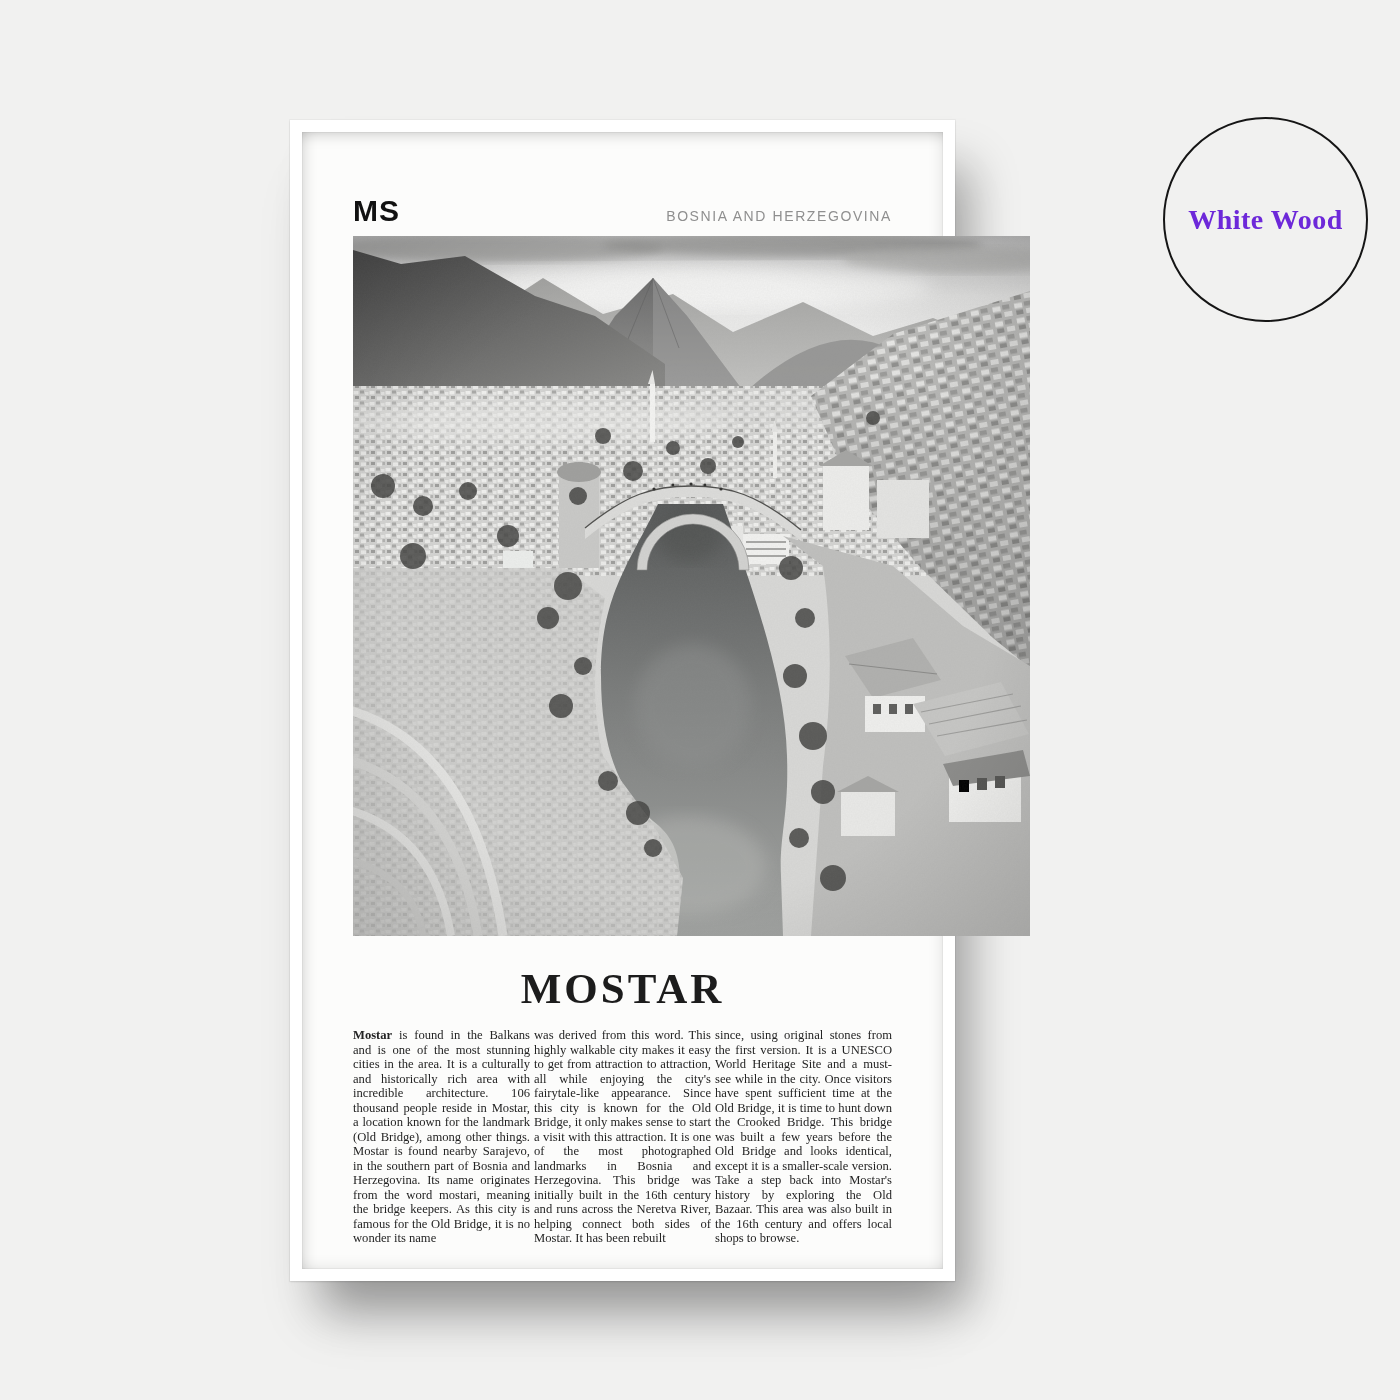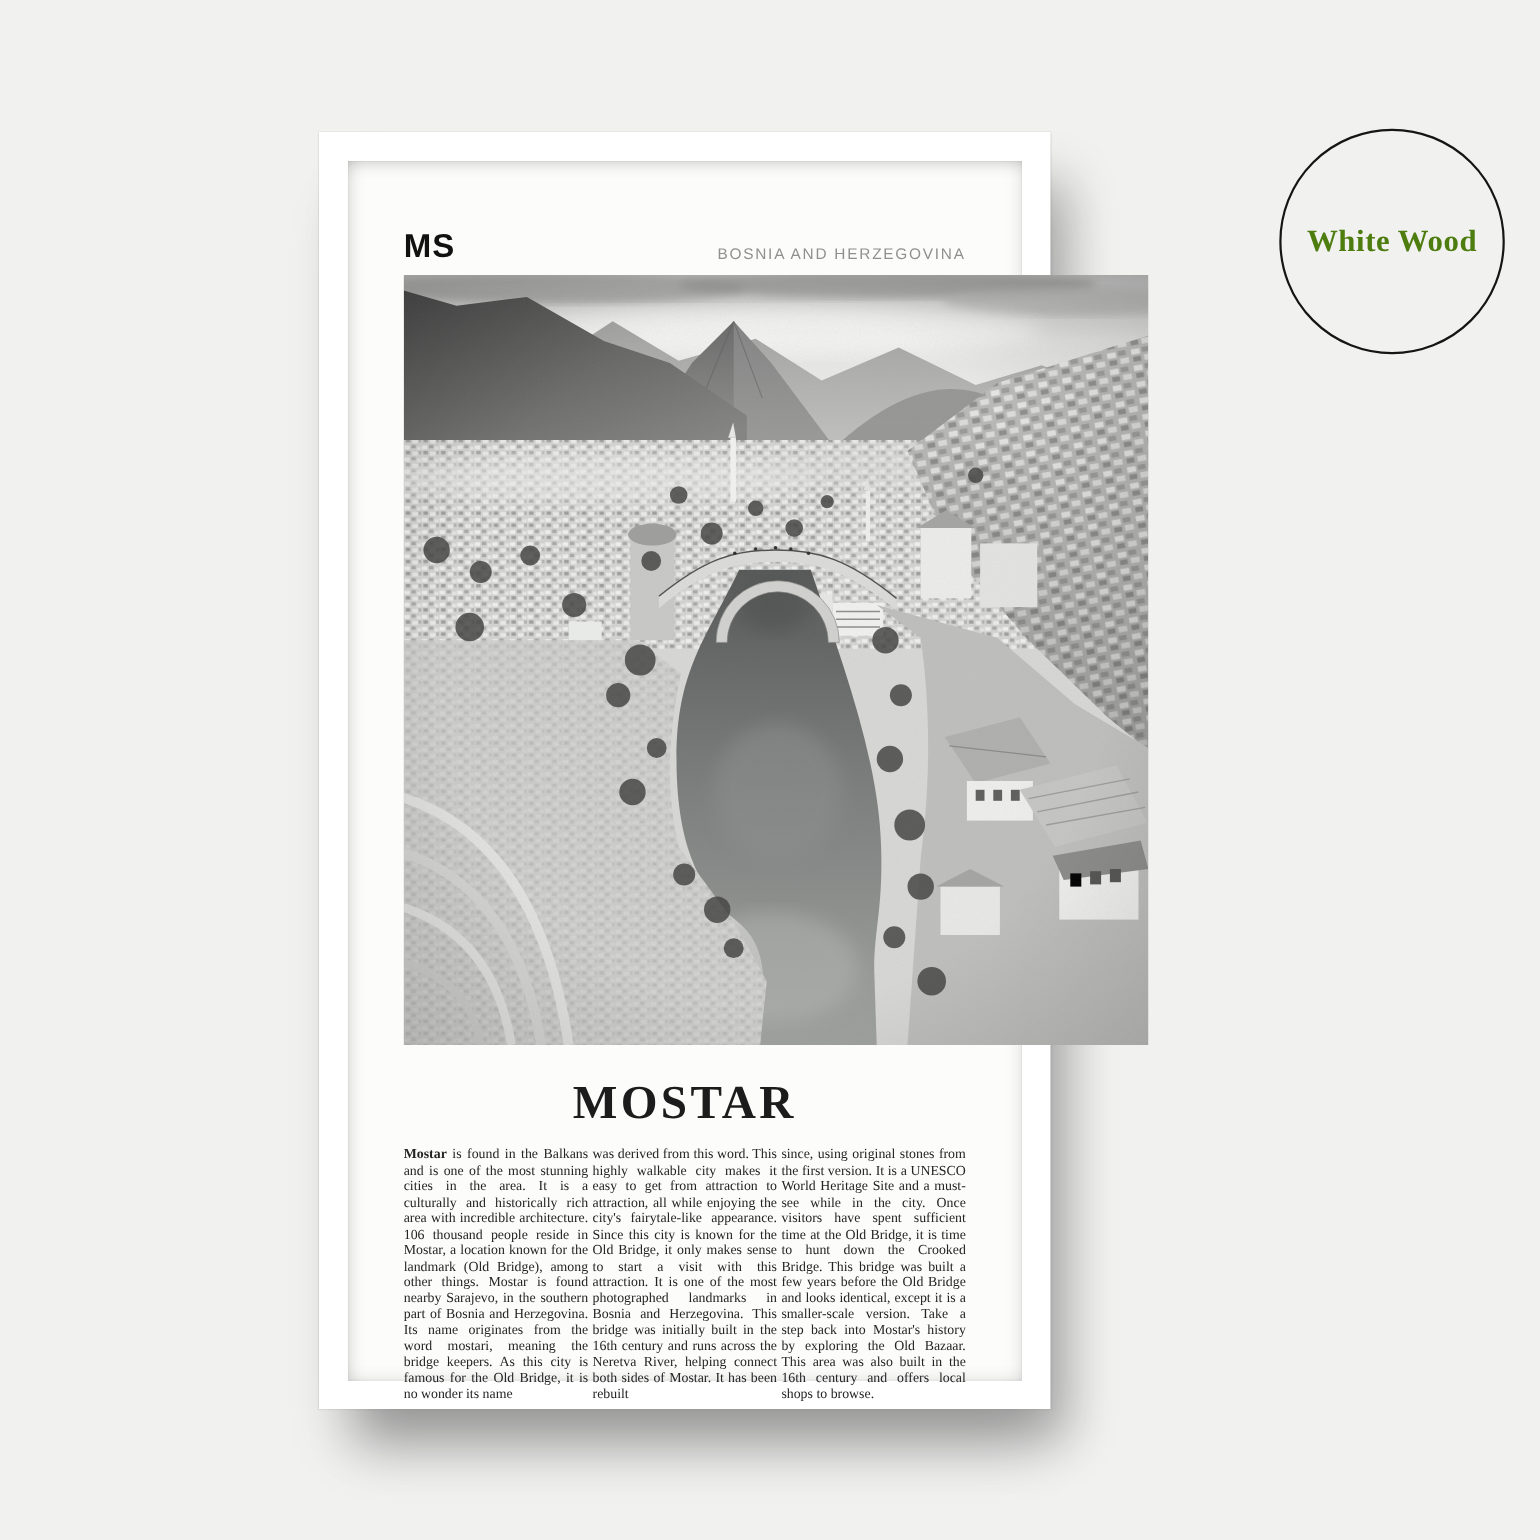--- a/index.html
+++ b/index.html
@@ -2,21 +2,21 @@
 <html><head>
 <meta charset="utf-8">
 <style>
   * { margin:0; padding:0; box-sizing:border-box; }
   html,body { width:1400px; height:1400px; }
   body { background:#f1f1f0; font-family:"Liberation Serif", serif; }
   .scene { position:relative; width:1400px; height:1400px; overflow:hidden; }
 
   .frame {
     position:absolute; left:290px; top:120px; width:665px; height:1161px;
-    background:#ffffff; padding:26px;
+    background:#ffffff; padding:12px;
     box-shadow: 0 1px 2px rgba(0,0,0,.10),
                 0 0 0 1px rgba(0,0,0,.03),
                 26px 36px 42px -8px rgba(0,0,0,.25),
                 10px 50px 55px -18px rgba(0,0,0,.18);
   }
   .paper {
     width:100%; height:100%; background:#fcfcfb;
     padding:62px 51px 0 51px;
     box-shadow: inset 0 0 0 1px rgba(0,0,0,.04),
                 inset 0 14px 16px -14px rgba(0,0,0,.26),
@@ -49,21 +49,21 @@
     text-align:justify; text-justify:inter-word;
   }
   .col strong { font-weight:bold; }
 
   .badge {
     position:absolute; left:1163px; top:117px; width:205px; height:205px;
     border:2px solid #151515; border-radius:50%;
     display:flex; align-items:center; justify-content:center;
   }
   .badge span {
-    font-weight:bold; font-size:28px; color:#4d7c0f; letter-spacing:.5px;
+    font-weight:bold; font-size:28px; color:#6d28d9; letter-spacing:.5px;
   }
 </style>
 </head>
 <body>
 
 <div class="scene">
   <div class="frame">
     <div class="paper">
 
       <div class="p-header">

